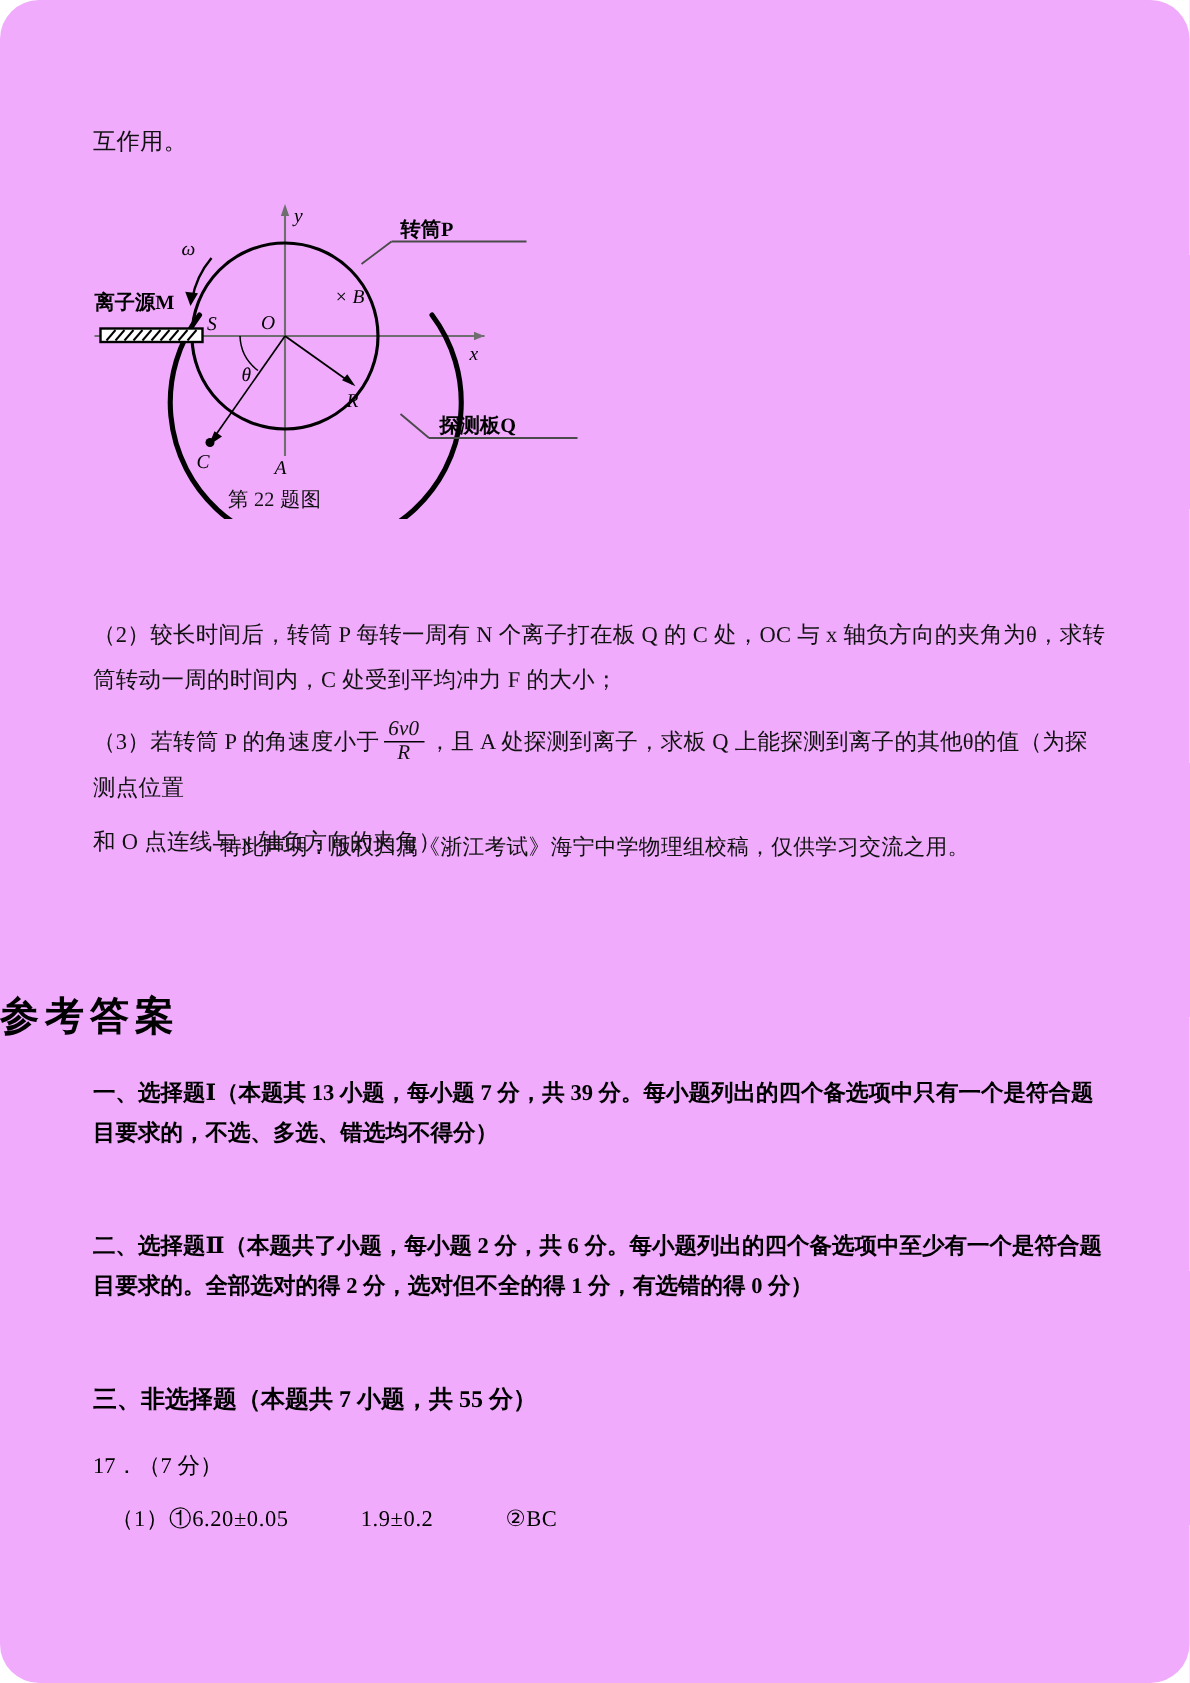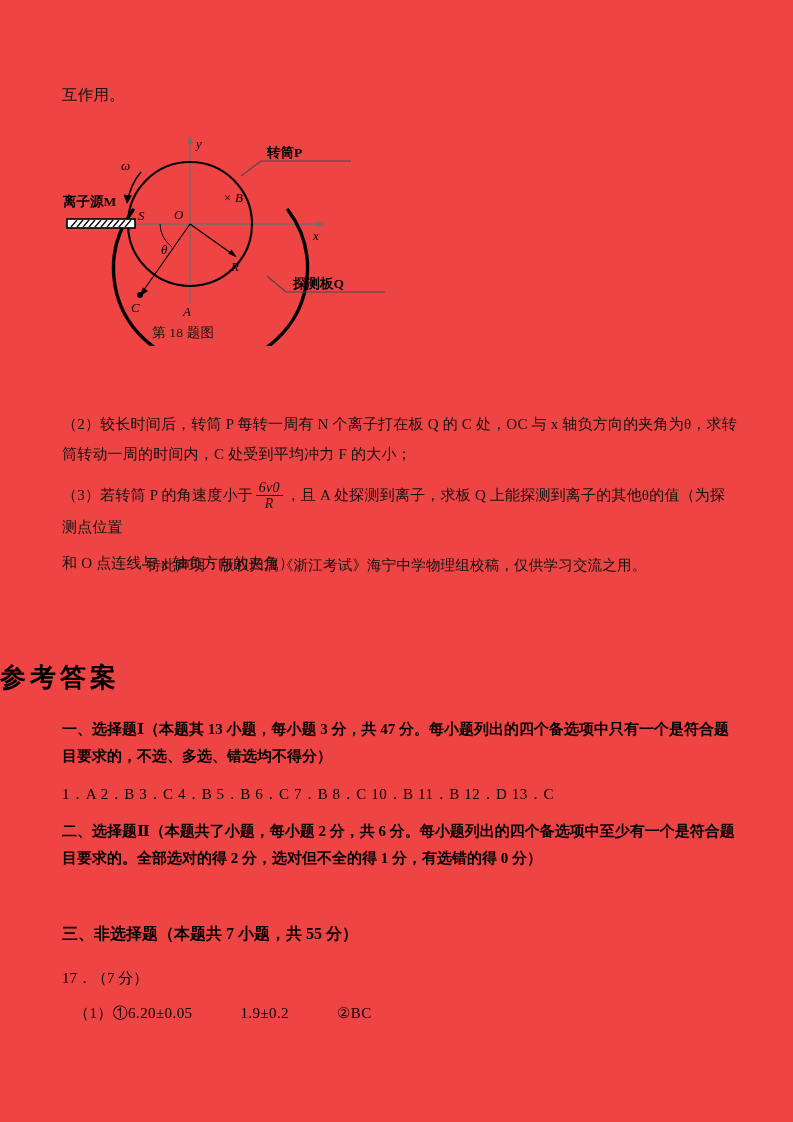--- a/index.html
+++ b/index.html
@@ -11,21 +11,22 @@
     width: 793px;
     height: 1122px;
     position: relative;
     font-family: "Liberation Serif", "DejaVu Serif", serif;
     color: #000000;
     overflow: hidden;
   }
   .page {
     position: absolute;
     inset: 0;
-    background: #ef4444;
+    background: #f0abfc;
+    border-radius: 26px;
   }
 
   
   .para {
     position: absolute;
     font-size: 15px;
     line-height: 30px;
     color: #111111;
     letter-spacing: 0.2px;
   }
@@ -189,37 +190,36 @@
       <text x="128" y="190" font-size="13" font-style="italic" font-family="Liberation Serif, serif" fill="#000">A</text>
 
       <text x="8" y="80" font-size="13.5" font-weight="bold" font-family="Liberation Serif, serif" fill="#000">离子源M</text>
 
       <text x="212" y="31" font-size="13.5" font-weight="bold" font-family="Liberation Serif, serif" fill="#000">转筒P</text>
 
       <text x="238" y="162" font-size="13.5" font-weight="bold" font-family="Liberation Serif, serif" fill="#000">探测板Q</text>
     </svg>
   </div>
 
-  <div class="para cn" id="fig-caption">第 18 题图</div>
+  <div class="para cn" id="fig-caption">第 22 题图</div>
 
 
   <div class="para cn" id="q2">（2）较长时间后，转筒 P 每转一周有 N 个离子打在板 Q 的 C 处，OC 与 x 轴负方向的夹角为θ，求转筒转动一周的时间内，C 处受到平均冲力 F 的大小；</div>
 
   <div class="para cn" id="q3">
     <span>（3）若转筒 P 的角速度小于</span><span class="frac"><span class="num">6v0</span><span class="den">R</span></span><span>，且 A 处探测到离子，求板 Q 上能探测到离子的其他θ的值（为探测点位置</span>
     <span class="l2">和 O 点连线与 x 轴负方向的夹角）。</span>
   </div>
 
   <div class="para cn" id="copyright">特此声明：版权归属《浙江考试》海宁中学物理组校稿，仅供学习交流之用。</div>
 
   <div id="answers-title">参考答案</div>
 
-  <div class="sec-head cn" id="sec1-head">一、选择题Ⅰ（本题其 13 小题，每小题 3 分，共 47 分。每小题列出的四个备选项中只有一个是符合题目要求的，不选、多选、错选均不得分）</div>
-
-  <div class="ans-line cn" id="sec1-ans">1．A  2．B  3．C  4．B  5．B  6．C  7．B  8．C  10．B  11．B  12．D  13．C</div>
+  <div class="sec-head cn" id="sec1-head">一、选择题Ⅰ（本题其 13 小题，每小题 7 分，共 39 分。每小题列出的四个备选项中只有一个是符合题目要求的，不选、多选、错选均不得分）</div>
+
 
   <div class="sec-head cn" id="sec2-head">二、选择题Ⅱ（本题共了小题，每小题 2 分，共 6 分。每小题列出的四个备选项中至少有一个是符合题目要求的。全部选对的得 2 分，选对但不全的得 1 分，有选错的得 0 分）</div>
 
 
   <div class="sec-head cn" id="sec3-head">三、非选择题（本题共 7 小题，共 55 分）</div>
 
   <div class="ans-line cn" id="q17-head">17．（7 分）</div>
 
   <div class="ans-line cn" id="q17-ans">
     <span>（1）①6.20±0.05</span><span class="gap-m"></span><span>1.9±0.2</span><span class="gap-m"></span><span>②BC</span>

